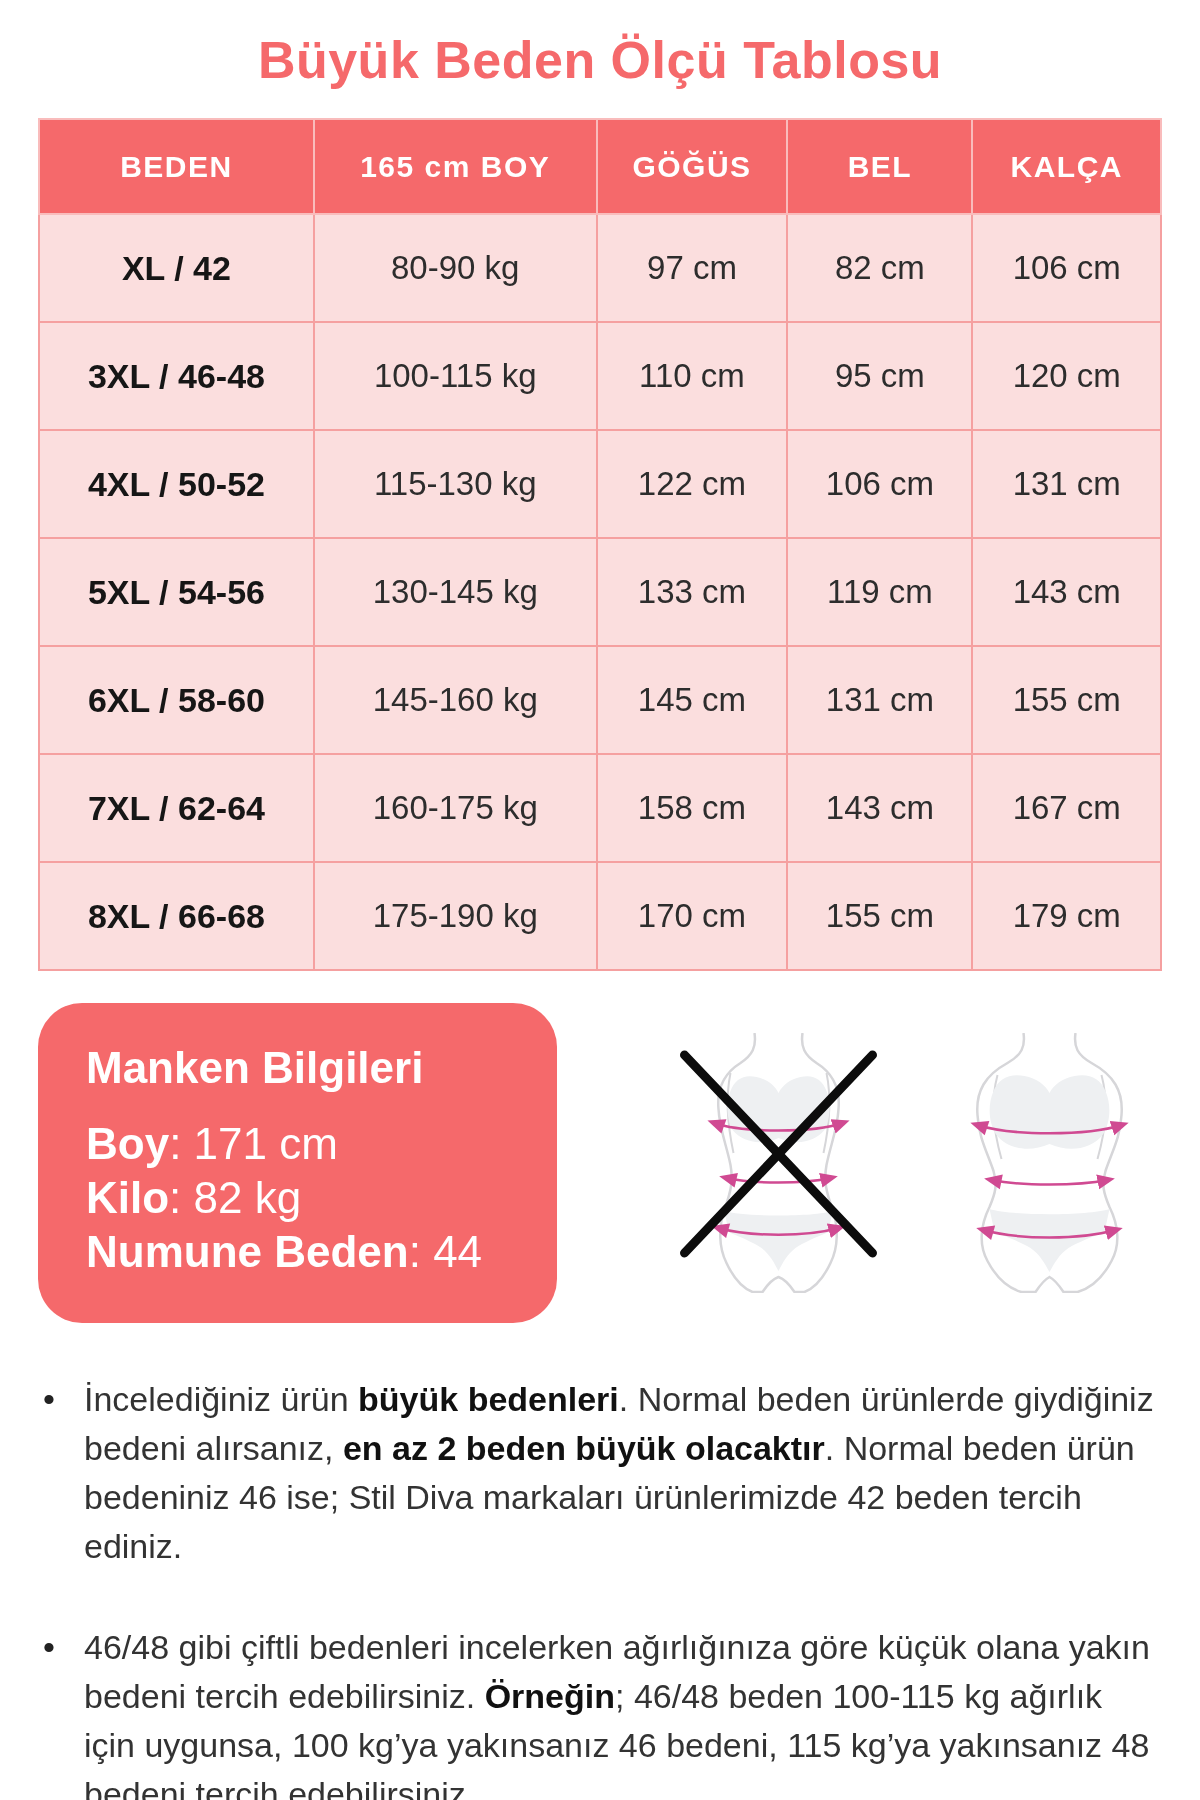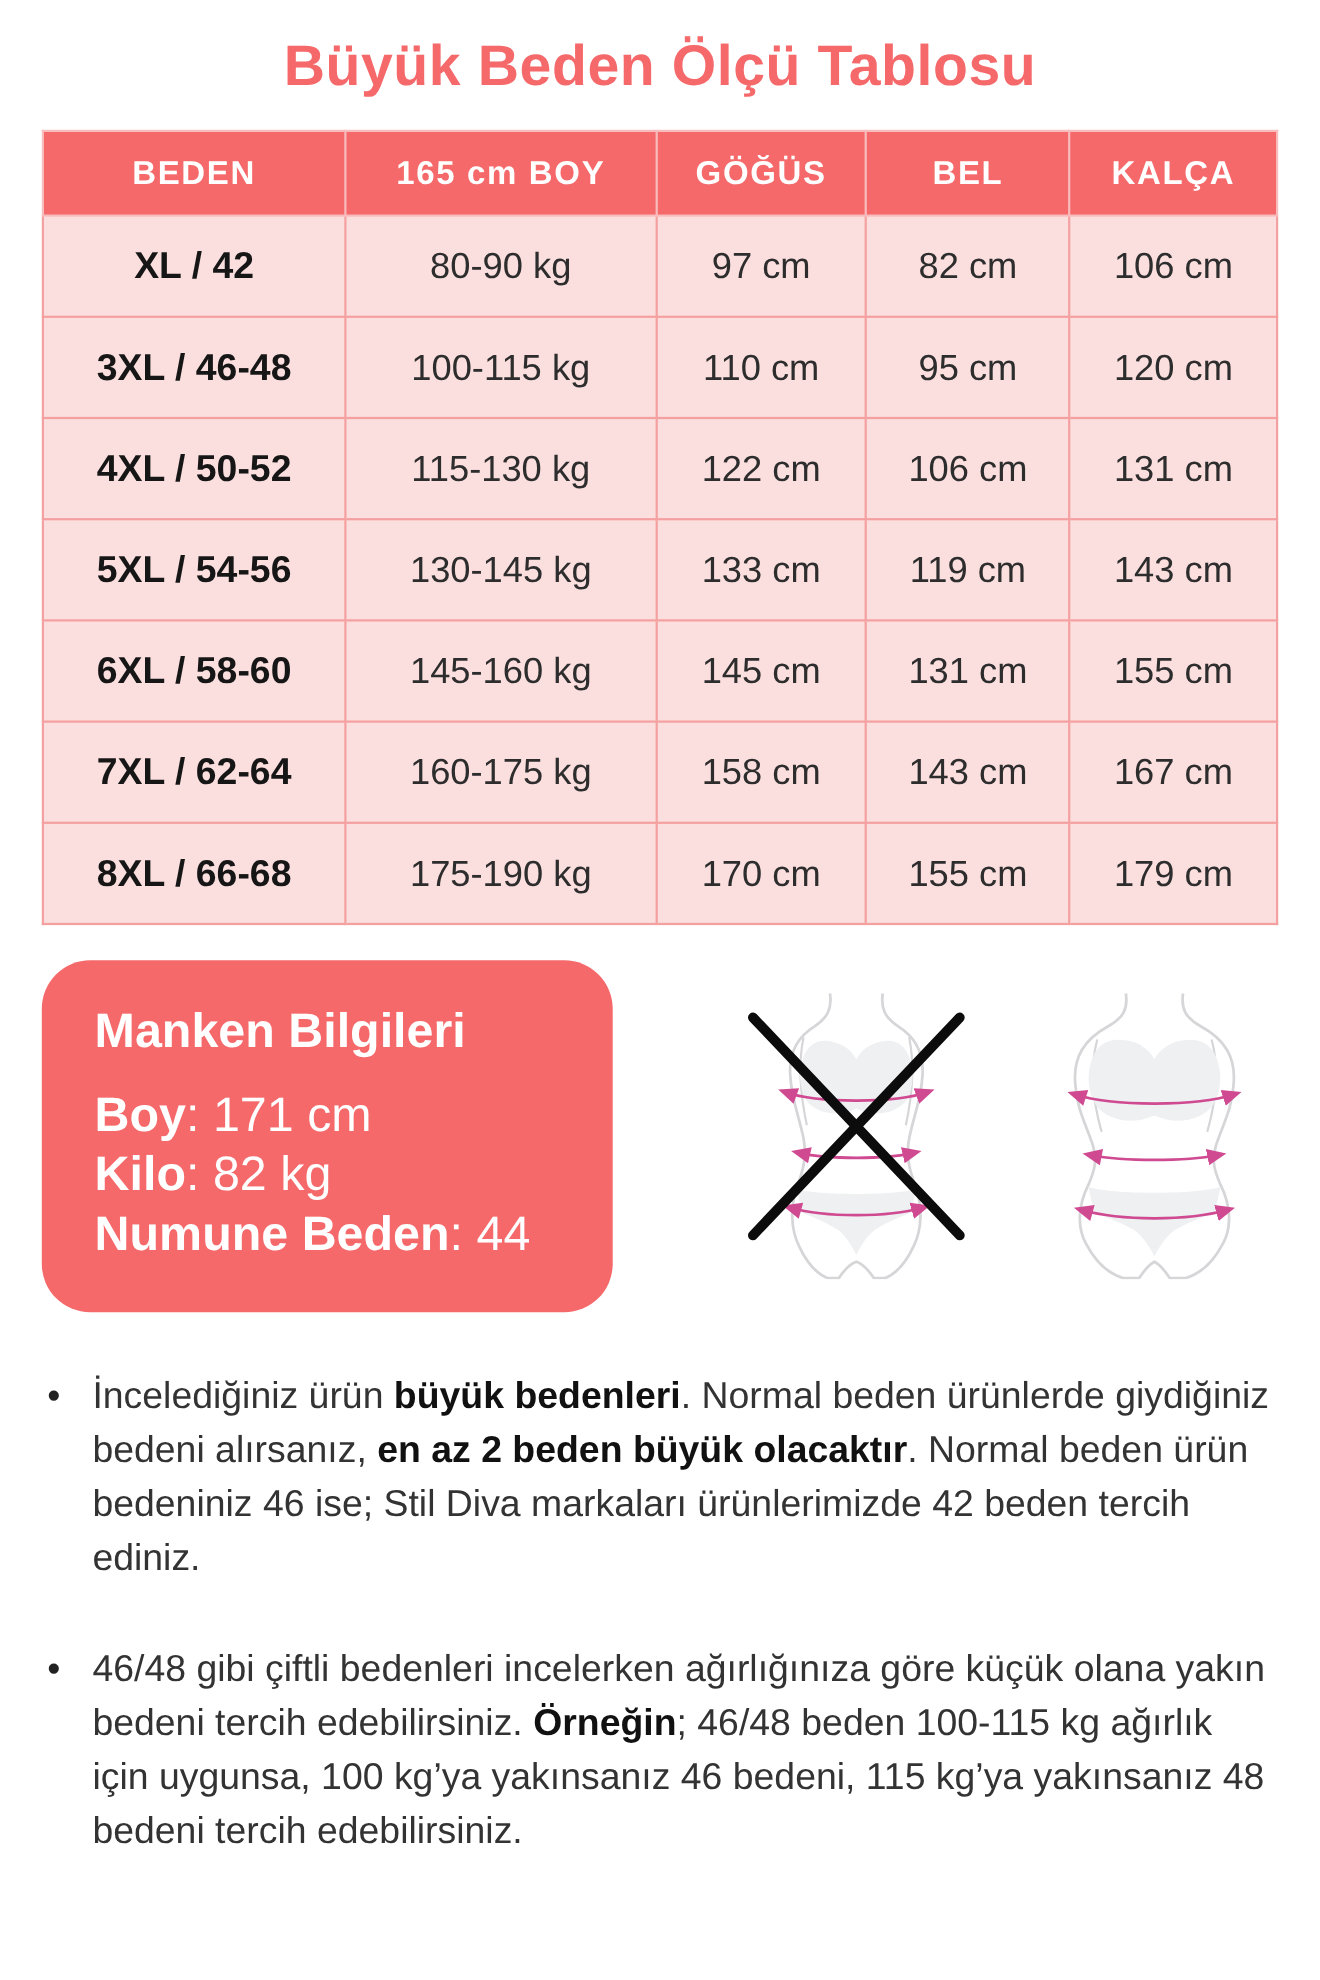--- a/index.html
+++ b/index.html
@@ -18,26 +18,26 @@
 
   .page-title{
     margin:0;padding-top:30px;margin-bottom:28px;text-align:center;
     font-size:52px;font-weight:bold;letter-spacing:0.5px;color:var(--accent);
   }
 
   table.size-chart{
     width:1124px;margin:0 auto;border-collapse:collapse;table-layout:fixed;
   }
   table.size-chart th{
-    background:var(--accent);color:#ffffff;height:77px;
+    background:var(--accent);color:#ffffff;height:95px;
     font-size:30px;font-weight:bold;letter-spacing:1.5px;
     border:2px solid var(--header-border);text-align:center;vertical-align:middle;
   }
   table.size-chart td{
-    background:var(--row-bg);height:92px;text-align:center;vertical-align:middle;
+    background:var(--row-bg);height:108px;text-align:center;vertical-align:middle;
     font-size:33px;color:var(--text-dark);border:2px solid var(--table-border);
   }
   table.size-chart td:first-child{font-weight:bold;color:#161616;font-size:34px;}
 
   .footnote{
     margin-top:26px;text-align:center;font-size:33px;color:#2e2e2e;
   }
 
   .mid-section{
     display:flex;align-items:center;margin-top:32px;padding:0 42px 0 38px;

